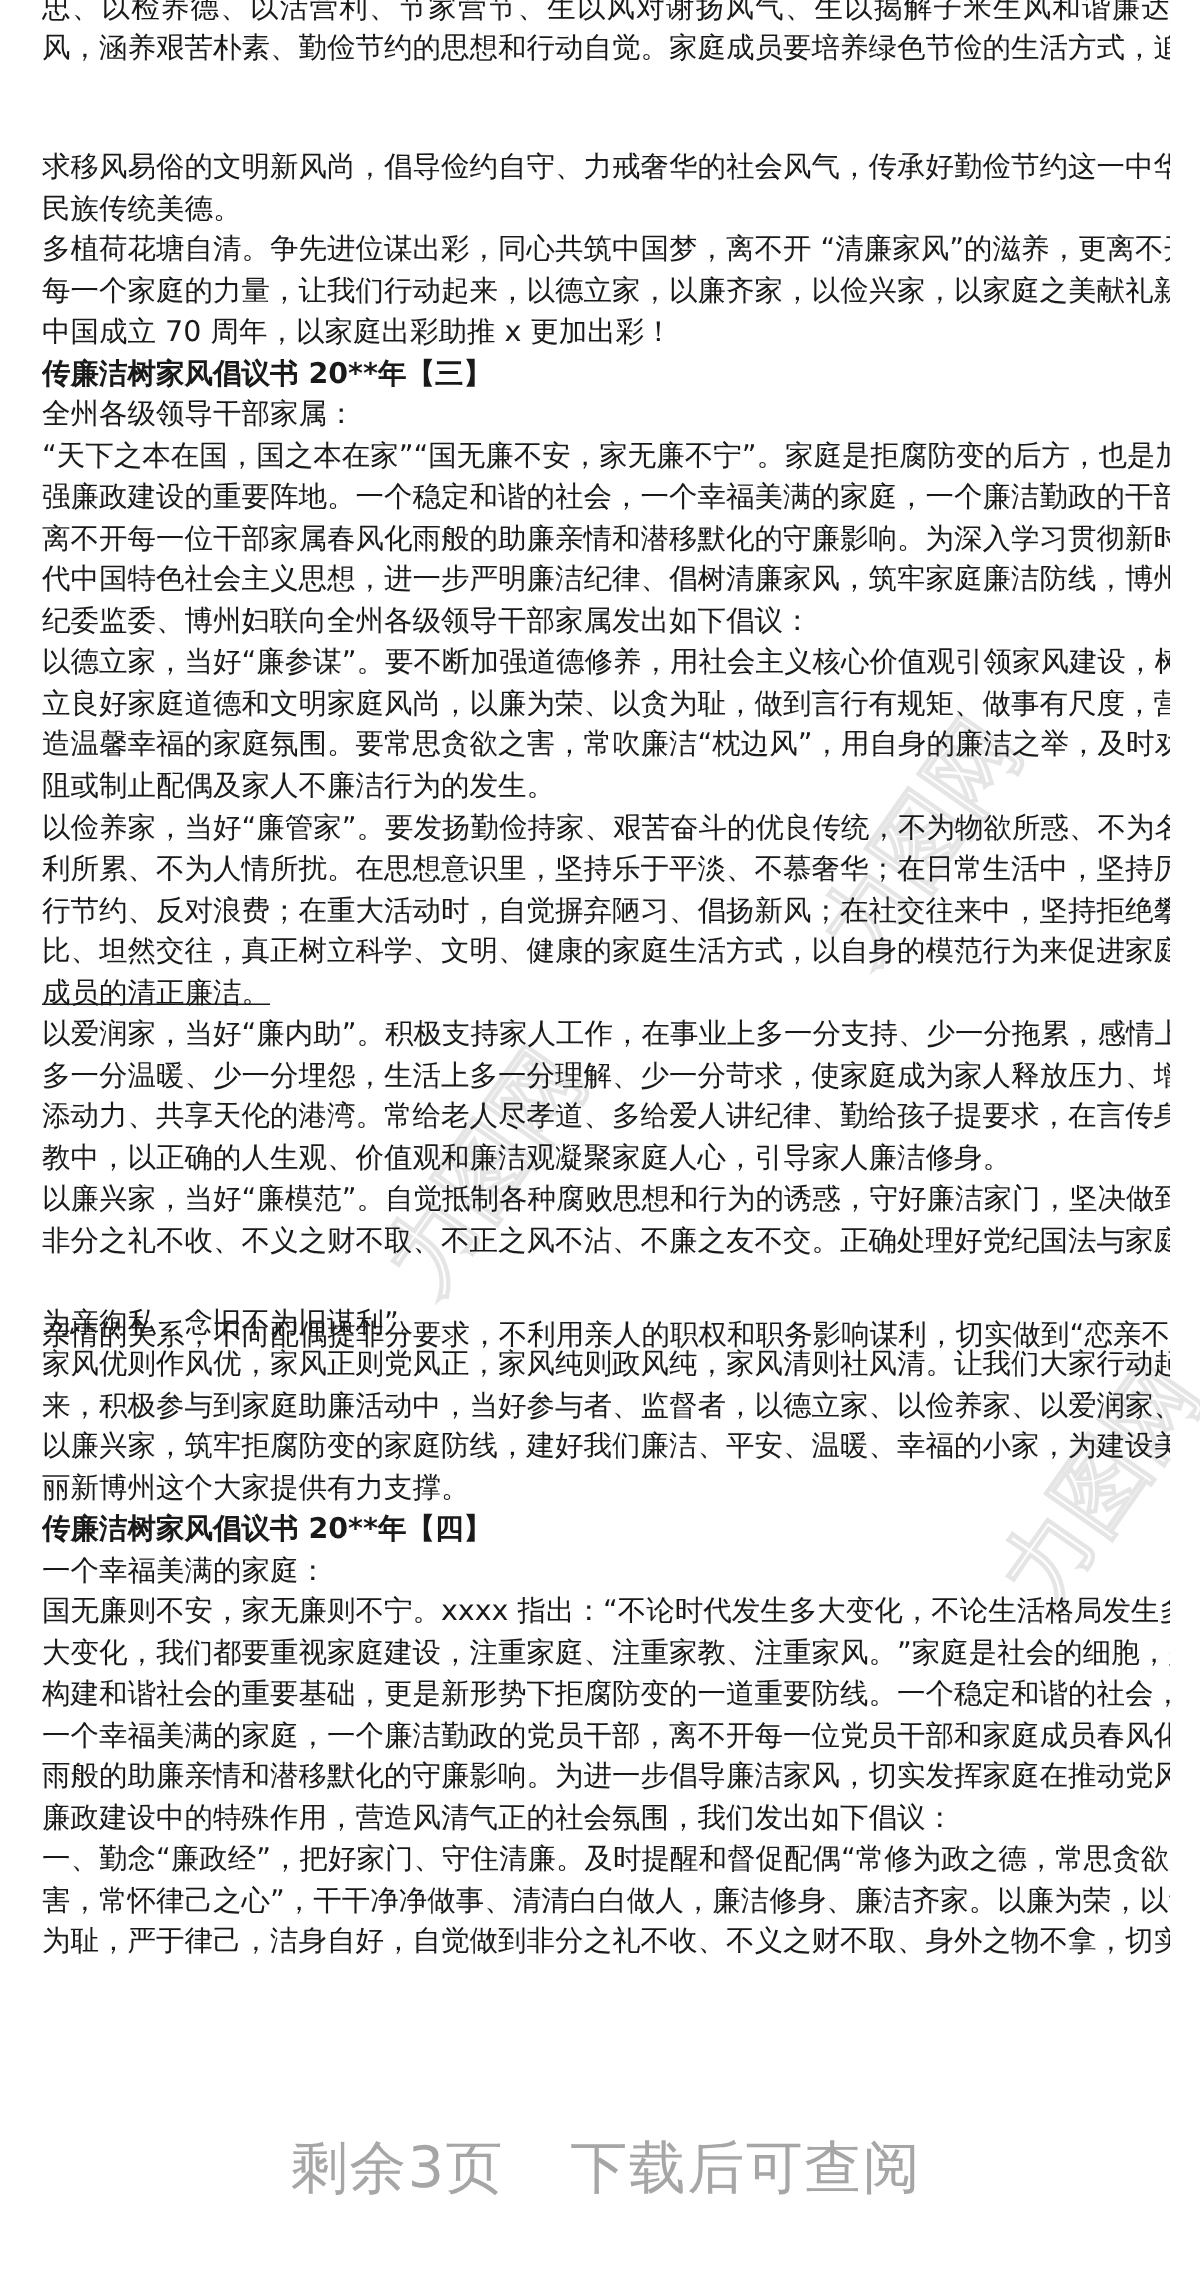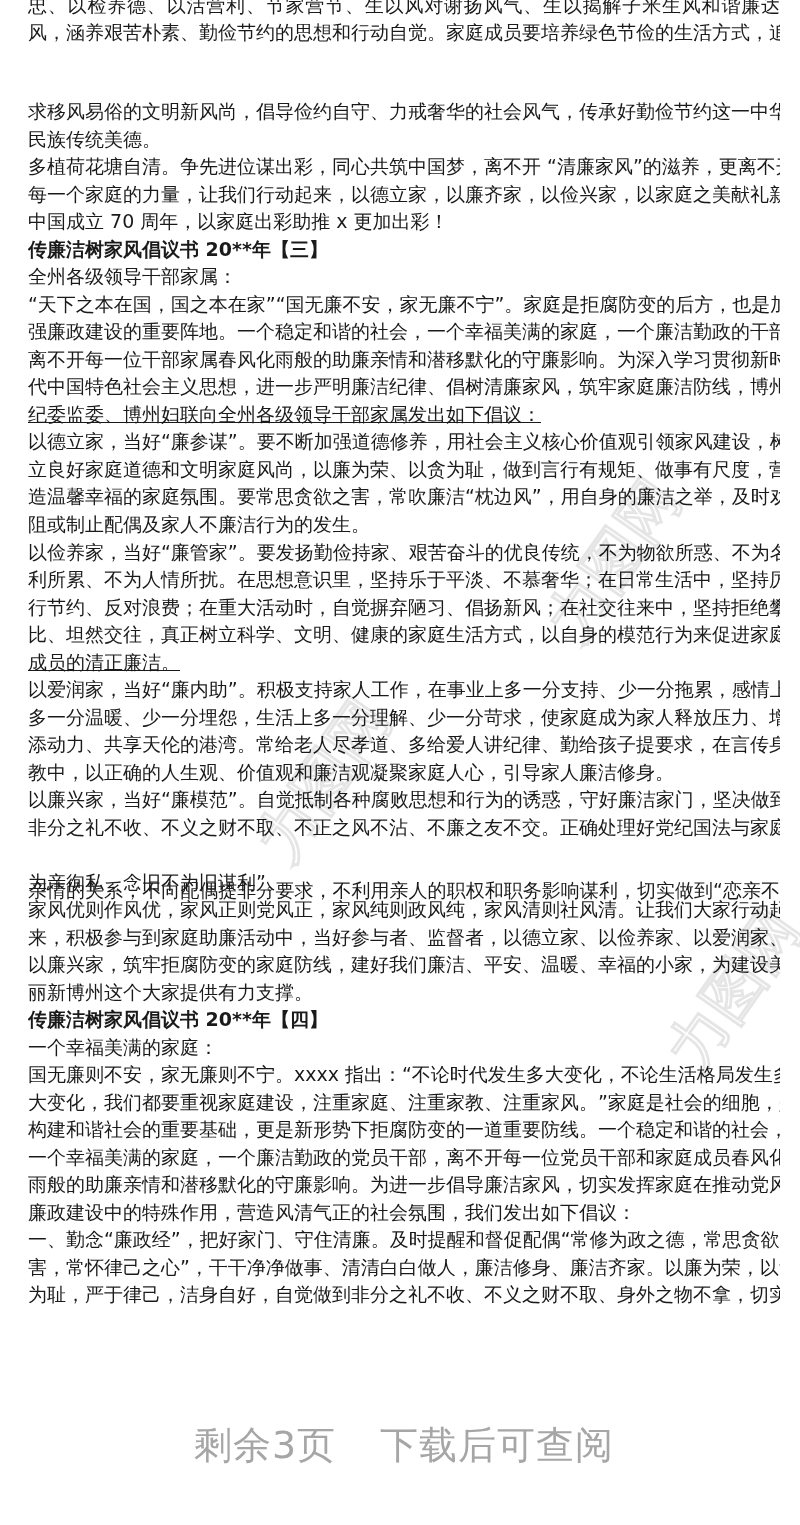--- a/index.html
+++ b/index.html
@@ -29,21 +29,21 @@
       <div class="line last" style="top: 125px;">民族传统美德。</div>
       <div class="line" style="top: 152px;">多植荷花塘自清。争先进位谋出彩，同心共筑中国梦，离不开 “清廉家风”的滋养，更离不开</div>
       <div class="line" style="top: 180px;">每一个家庭的力量，让我们行动起来，以德立家，以廉齐家，以俭兴家，以家庭之美献礼新</div>
       <div class="line last" style="top: 207px;">中国成立 70 周年，以家庭出彩助推 x 更加出彩！</div>
       <div class="line heading" style="top: 235px;">传廉洁树家风倡议书 20**年【三】</div>
       <div class="line last" style="top: 262px;">全州各级领导干部家属：</div>
       <div class="line" style="top: 290px;">“天下之本在国，国之本在家”“国无廉不安，家无廉不宁”。家庭是拒腐防变的后方，也是加</div>
       <div class="line" style="top: 317px;">强廉政建设的重要阵地。一个稳定和谐的社会，一个幸福美满的家庭，一个廉洁勤政的干部，</div>
       <div class="line" style="top: 345px;">离不开每一位干部家属春风化雨般的助廉亲情和潜移默化的守廉影响。为深入学习贯彻新时</div>
       <div class="line" style="top: 372px;">代中国特色社会主义思想，进一步严明廉洁纪律、倡树清廉家风，筑牢家庭廉洁防线，博州</div>
-      <div class="line last" style="top: 400px; text-decoration: underline;">纪委监委、博州妇联向全州各级领导干部家属发出如下倡议：</div>
+      <div class="line last" style="top: 400px;">纪委监委、博州妇联向全州各级领导干部家属发出如下倡议：</div>
       <div class="line" style="top: 427px;">以德立家，当好“廉参谋”。要不断加强道德修养，用社会主义核心价值观引领家风建设，树</div>
       <div class="line" style="top: 455px;">立良好家庭道德和文明家庭风尚，以廉为荣、以贪为耻，做到言行有规矩、做事有尺度，营</div>
       <div class="line" style="top: 482px;">造温馨幸福的家庭氛围。要常思贪欲之害，常吹廉洁“枕边风”，用自身的廉洁之举，及时劝</div>
       <div class="line last" style="top: 510px;">阻或制止配偶及家人不廉洁行为的发生。</div>
       <div class="line" style="top: 538px;">以俭养家，当好“廉管家”。要发扬勤俭持家、艰苦奋斗的优良传统，不为物欲所惑、不为名</div>
       <div class="line" style="top: 565px;">利所累、不为人情所扰。在思想意识里，坚持乐于平淡、不慕奢华；在日常生活中，坚持厉</div>
       <div class="line" style="top: 593px;">行节约、反对浪费；在重大活动时，自觉摒弃陋习、倡扬新风；在社交往来中，坚持拒绝攀</div>
       <div class="line" style="top: 620px;">比、坦然交往，真正树立科学、文明、健康的家庭生活方式，以自身的模范行为来促进家庭</div>
       <div class="line last" style="top: 648px; text-decoration: underline;">成员的清正廉洁。</div>
       <div class="line" style="top: 675px;">以爱润家，当好“廉内助”。积极支持家人工作，在事业上多一分支持、少一分拖累，感情上</div>

